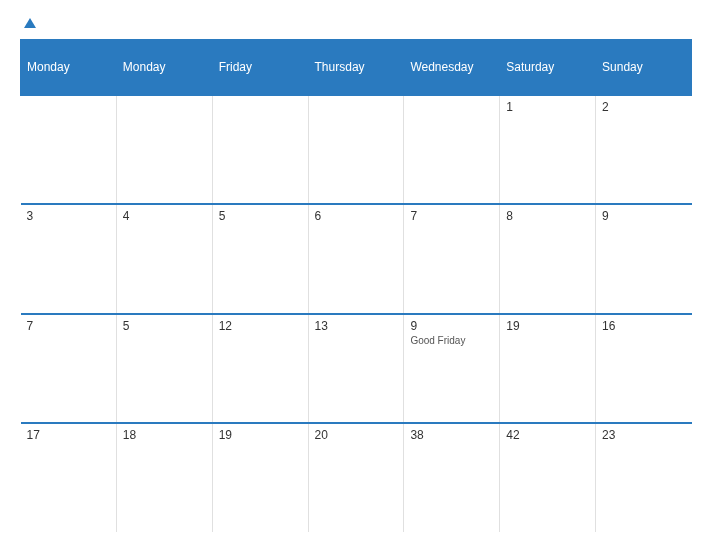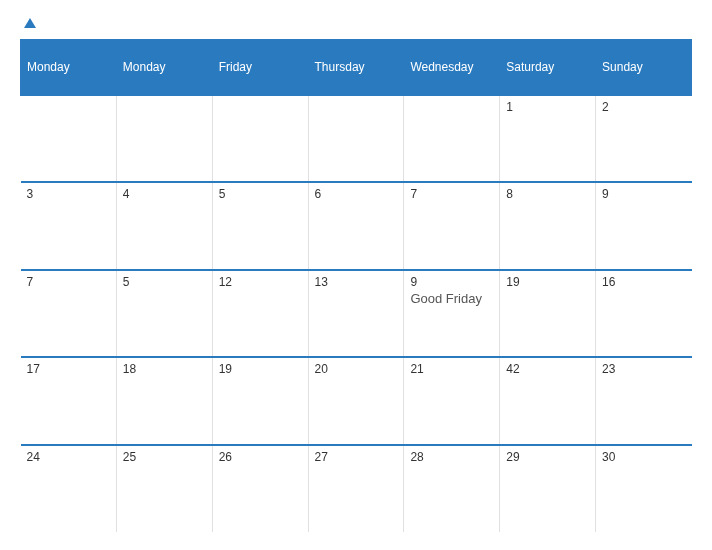--- a/index.html
+++ b/index.html
@@ -99,21 +99,21 @@
     .calendar-table tbody tr td:last-child {
       border-right: none;
     }
     .day-num {
       display: block;
       font-size: 12px;
       color: #333;
     }
     .holiday-name {
       display: block;
-      font-size: 13px;
+      font-size: 10px;
       color: #555;
       margin-top: 2px;
     }
     .empty-cell {
       background: #f5f5f5;
     }
   </style>
 </head>
 <body>
 
@@ -210,47 +210,24 @@
           <td>
             <span class="day-num">18</span>
           </td>
           <td>
             <span class="day-num">19</span>
           </td>
           <td>
             <span class="day-num">20</span>
           </td>
           <td>
-            <span class="day-num">21</span>
+            <span class="day-num">38</span>
           </td>
           <td>
             <span class="day-num">42</span>
           </td>
           <td>
             <span class="day-num">23</span>
-          </td>
-        </tr>
-        <tr>
-          <td>
-            <span class="day-num">24</span>
-          </td>
-          <td>
-            <span class="day-num">25</span>
-          </td>
-          <td>
-            <span class="day-num">26</span>
-          </td>
-          <td>
-            <span class="day-num">27</span>
-          </td>
-          <td>
-            <span class="day-num">28</span>
-          </td>
-          <td>
-            <span class="day-num">29</span>
-          </td>
-          <td>
-            <span class="day-num">30</span>
           </td>
         </tr>
       </tbody>
   </table>
 </div>
 
 </body></html>

